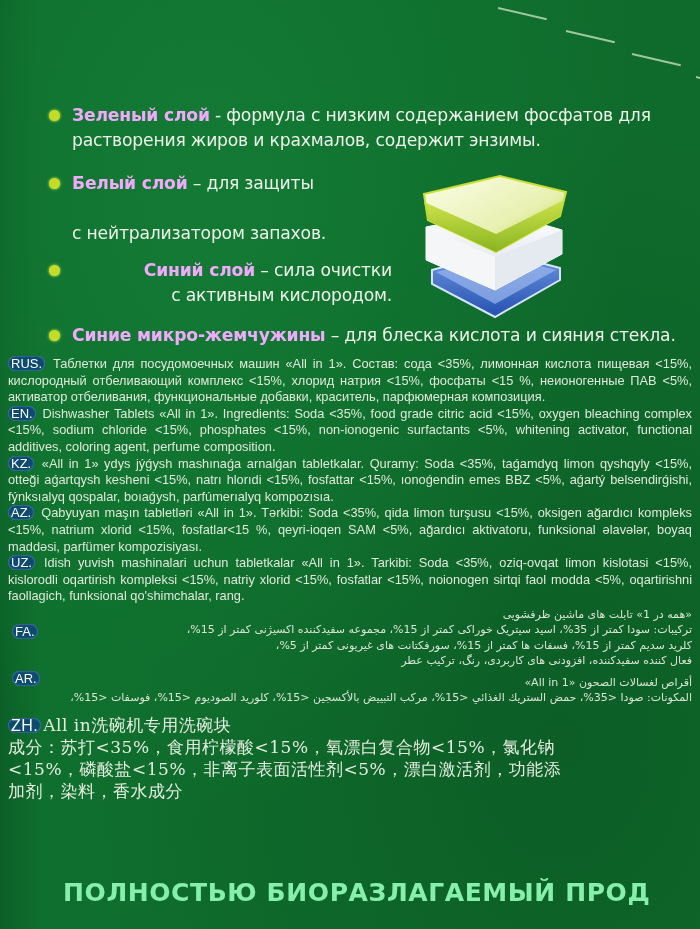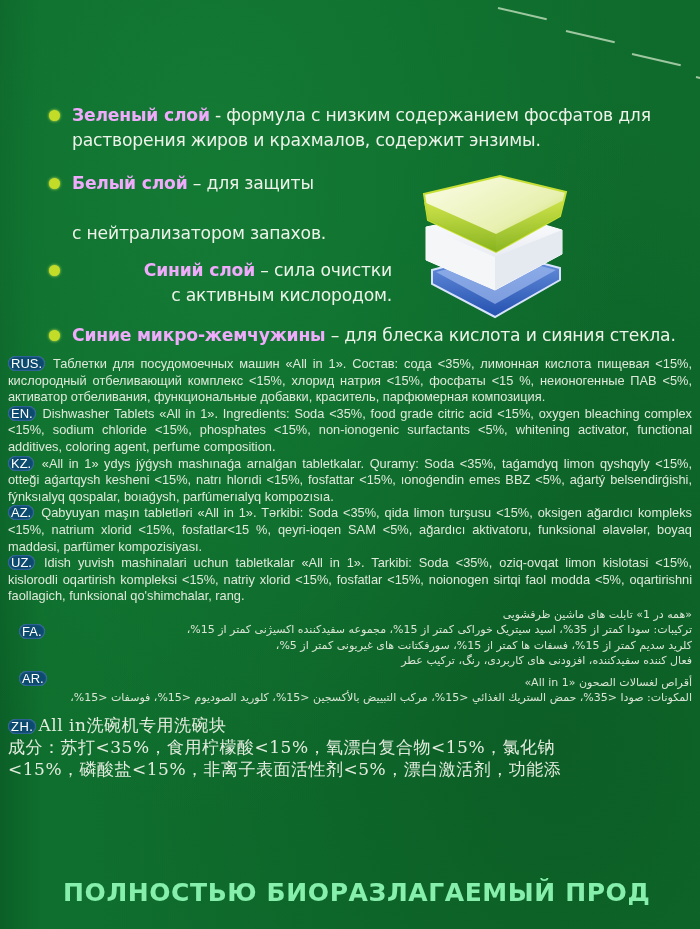--- a/index.html
+++ b/index.html
@@ -17,23 +17,23 @@
   .features { position:absolute; left:0; top:0; width:700px; }
   .feat { position:absolute; font-family:"DejaVu Sans", sans-serif; font-size:17.2px; line-height:25px; color:#eef3ea; letter-spacing:-0.2px; }
   .feat b { font-weight:bold; color:#f0abfc; }
   .bullet { position:absolute; width:11px; height:11px; border-radius:50%; background:#c3dc28; box-shadow:0 0 3px #d9ef50; }
   .tablet { position:absolute; left:410px; top:172px; width:160px; height:150px; }
   .ingredients { position:absolute; left:8px; top:356px; width:684px; font-family:"Liberation Sans", sans-serif; font-size:12.8px; line-height:16.6px; color:#dfe9da; text-align:justify; }
   .ing-block { margin:0; }
   .badge { display:inline-block; background:#0c4a6e; color:#ffffff; border-radius:10px; padding:0 3px; font-size:13px; line-height:15px; font-weight:normal; margin-right:2px; box-shadow:0 0 2px #8aa2ff inset; }
   .rtl-block { position:relative; }
   .rtl-text { direction:rtl; text-align:right; font-size:11px; line-height:15.5px; color:#d9e4d4; font-family:"DejaVu Sans", sans-serif; padding-left:60px; }
-  .rtl-badge { position:absolute; left:11px; }
+  .rtl-badge { position:absolute; left:4px; }
   .zh { font-family:"DejaVu Serif", serif; font-size:17px; line-height:22px; color:#e4ecdf; letter-spacing:0.5px; }
-  .zh .badge { font-family:"Liberation Sans", sans-serif; font-size:13px; }
+  .zh .badge { font-family:"Liberation Sans", sans-serif; font-size:16px; }
   .footer-title { position:absolute; left:63px; top:878px; font-family:"DejaVu Sans", sans-serif; font-weight:bold; font-size:25px; letter-spacing:0.6px; color:#86efac; white-space:nowrap; }
 </style>
 </head>
 <body>
 
 <div>
   <div class="dash" style="left:498px;top:7px;width:50px;transform:rotate(13deg);"></div>
   <div class="dash" style="left:566px;top:30px;width:50px;transform:rotate(13deg);"></div>
   <div class="dash" style="left:632px;top:53px;width:50px;transform:rotate(13deg);"></div>
   <div class="dash" style="left:696px;top:76px;width:8px;transform:rotate(13deg);"></div>
@@ -146,16 +146,17 @@
     <div class="rtl-text" style="padding-top:4px;">
       <div>أقراص لغسالات الصحون «All in 1»</div>
       <div>المكونات: صودا &lt;35%، حمض الستريك الغذائي &lt;15%، مركب التبييض بالأكسجين &lt;15%، كلوريد الصوديوم &lt;15%، فوسفات &lt;15%،</div>
     </div>
   </div>
 
   <div class="zh" style="margin-top:8px;">
     <div><span class="badge">ZH.</span><span>All  in洗碗机专用洗碗块</span></div>
     <div>成分：苏打&lt;35%，食用柠檬酸&lt;15%，氧漂白复合物&lt;15%，氯化钠</div>
     <div>&lt;15%，磷酸盐&lt;15%，非离子表面活性剂&lt;5%，漂白激活剂，功能添</div>
+    <div>加剂，染料，香水成分</div>
   </div>
 </section>
 
 <div class="footer-title">ПОЛНОСТЬЮ БИОРАЗЛАГАЕМЫЙ ПРОД</div>
 
 </body></html>

